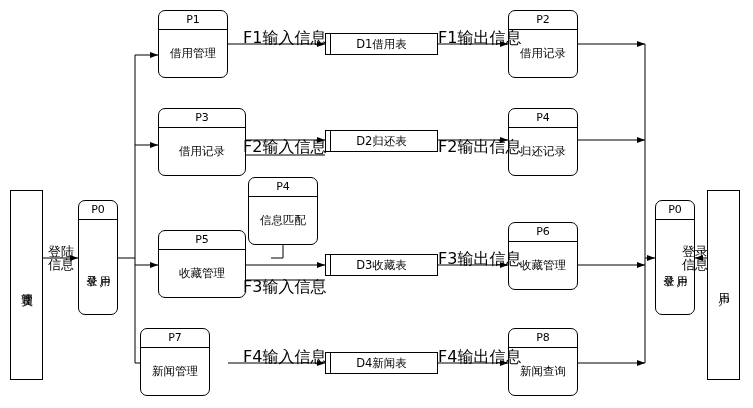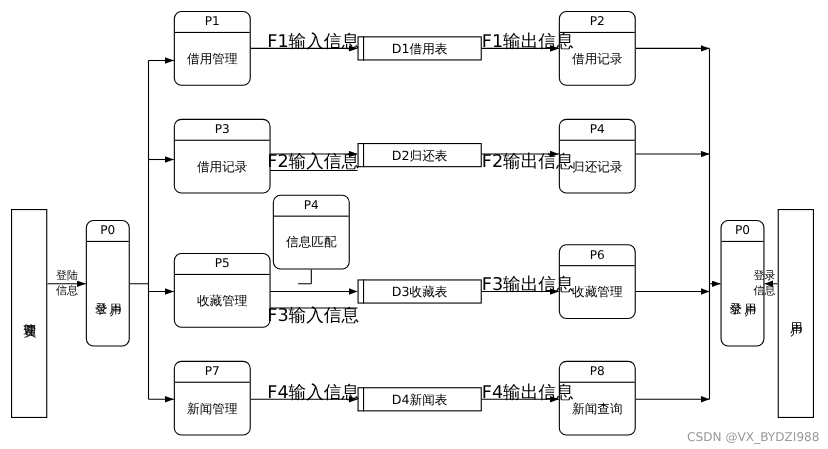--- a/index.html
+++ b/index.html
@@ -102,21 +102,21 @@
   }
   
   .lbl {
     position: absolute;
     font-size: 16px;
     color: #000;
     white-space: nowrap;
   }
   .lbl2 {
     position: absolute;
-    font-size: 10px;
+    font-size: 13px;
     color: #000;
     white-space: pre-line;
     text-align: center;
     line-height: 13px;
   }
   .watermark {
     position: absolute;
     right: 8px;
     bottom: 4px;
     font-size: 11px;
@@ -207,21 +207,21 @@
   <div class="proc" style="left:248px; top:177px; width:70px; height:68px;">
     <div class="ptitle">P4</div>
     <div class="pbody">信息匹配</div>
   </div>
 
   <div class="proc" style="left:158px; top:230px; width:88px; height:68px;">
     <div class="ptitle">P5</div>
     <div class="pbody">收藏管理</div>
   </div>
 
-  <div class="proc" style="left:158px; top:328px; width:70px; height:68px;">
+  <div class="proc" style="left:140px; top:328px; width:70px; height:68px;">
     <div class="ptitle">P7</div>
     <div class="pbody">新闻管理</div>
   </div>
 
   <div class="store" style="left:325px; top:33px; width:113px; height:22px;">
     <span>D1借用表</span>
   </div>
 
   <div class="store" style="left:325px; top:130px; width:113px; height:22px;">
     <span>D2归还表</span>
@@ -278,15 +278,14 @@
 
   <div class="lbl" style="left:438px; top:249px;">F3输出信息</div>
 
   <div class="lbl" style="left:243px; top:347px;">F4输入信息</div>
 
   <div class="lbl" style="left:438px; top:347px;">F4输出信息</div>
 
   <div class="lbl2" style="left:681px; top:245px; width:28px;">登录
 信息</div>
 
-  <div class="watermark">CSDN @VX_BYDZI988</div>
 
 </div>
 
 </body></html>

